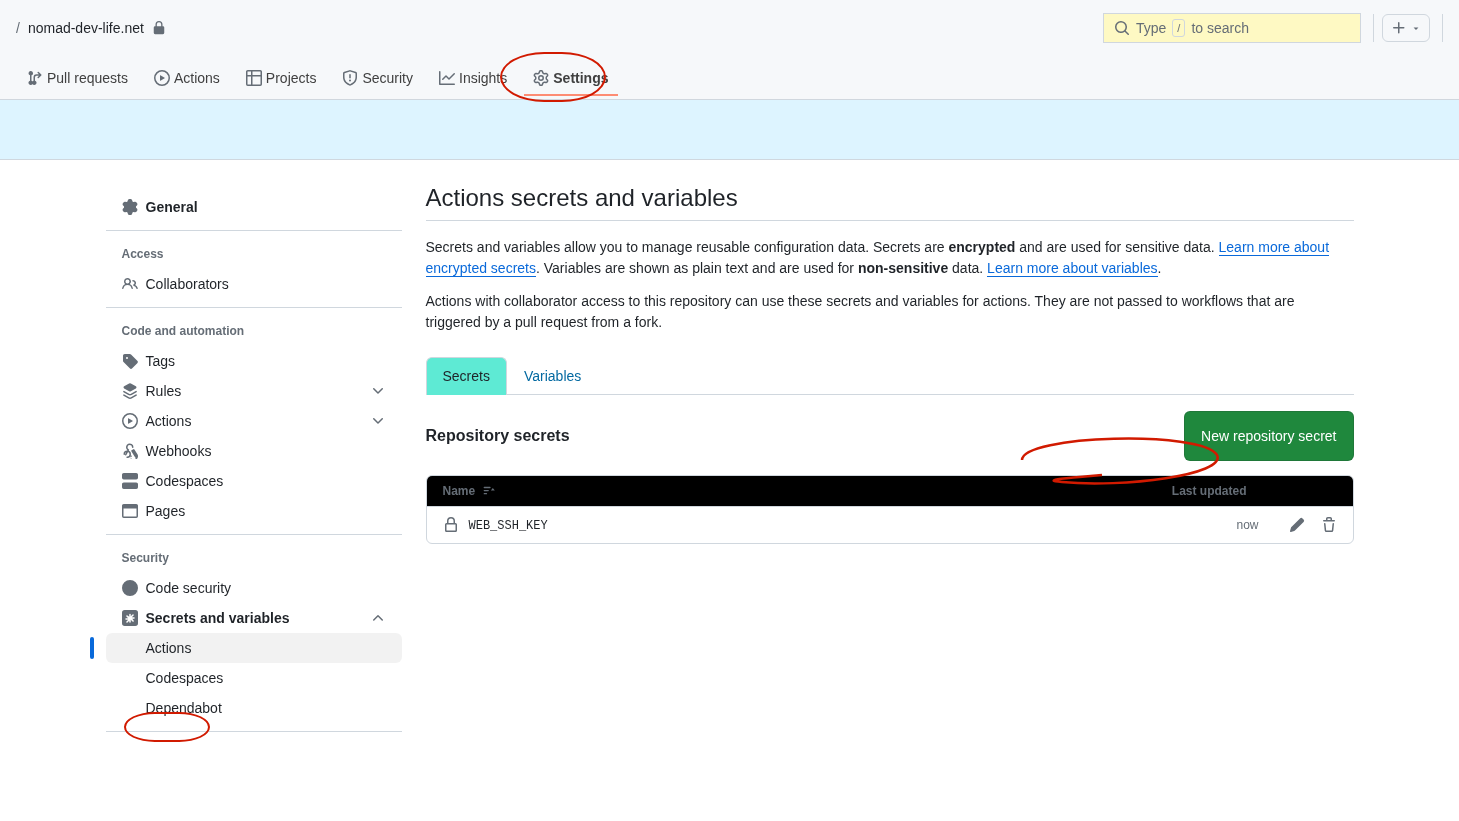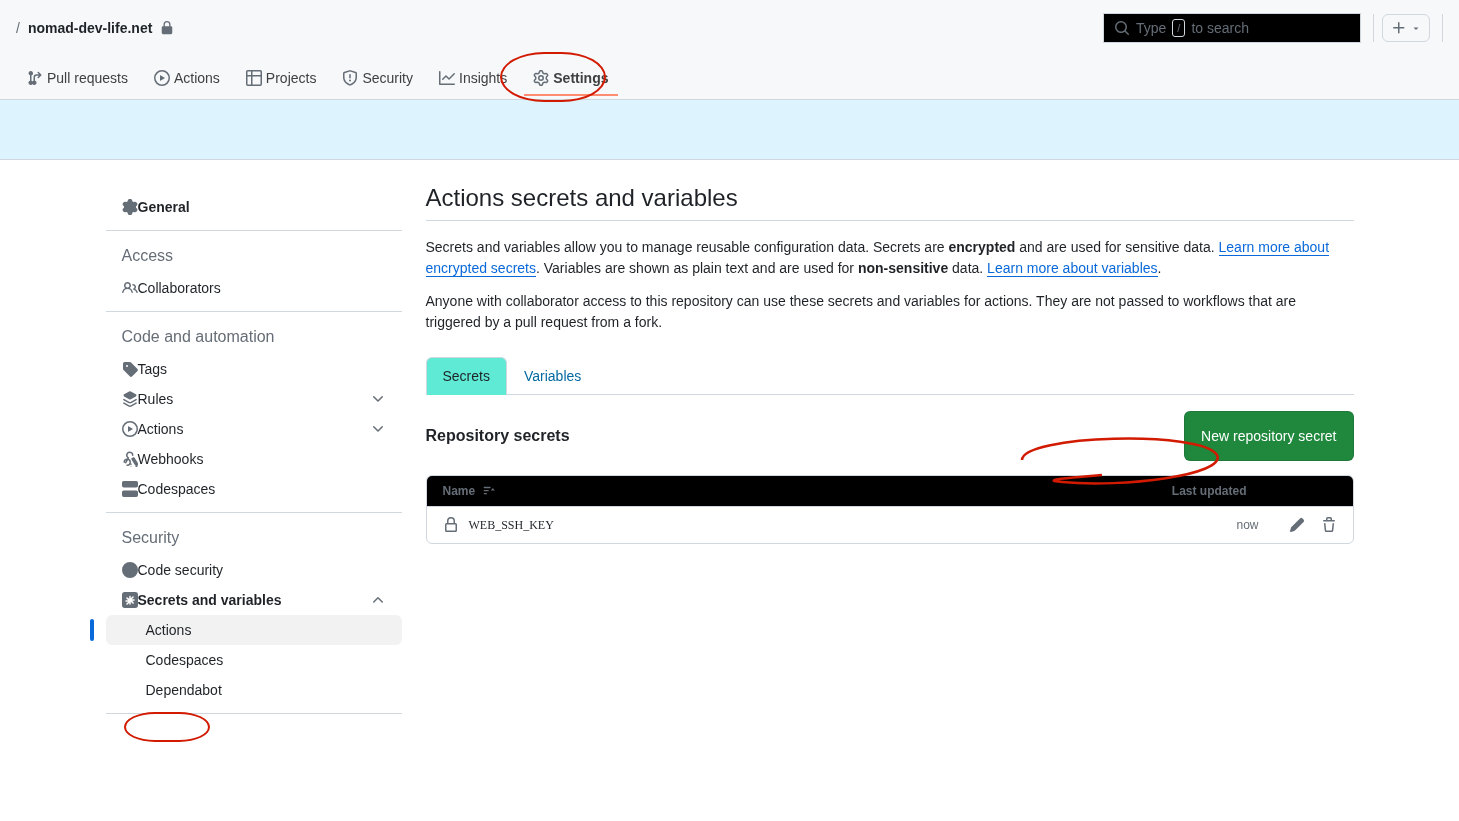--- a/index.html
+++ b/index.html
@@ -1,42 +1,42 @@
 <!DOCTYPE html>
 <html><head>
 <meta charset="utf-8">
 <style>
 * { box-sizing: border-box; margin: 0; padding: 0; }
 body { font-family: -apple-system, BlinkMacSystemFont, "Segoe UI", Helvetica, Arial, sans-serif; color: #1f2328; font-size: 14px; background: #fff; }
 a { color: #0969da; text-decoration: none; }
 
 .topbar { height: 56px; background: #f6f8fa; display: flex; align-items: center; justify-content: space-between; padding: 0 16px; }
 .topbar-left { display: flex; align-items: center; gap: 8px; }
-.repo-name { font-size: 14px; color: #1f2328; font-weight: bold; }
+.repo-name { font-size: 14px; color: #1f2328; }
 .topbar-right { display: flex; align-items: center; gap: 8px; }
-.search-box { display: flex; align-items: center; gap: 6px; border: 1px solid #d0d7de; border-radius: 0; padding: 5px 10px; width: 258px; color: #656d76; background: #000000; }
+.search-box { display: flex; align-items: center; gap: 6px; border: 1px solid #d0d7de; border-radius: 0; padding: 5px 10px; width: 258px; color: #656d76; background: #fef9c3; }
 .kbd { border: 1px solid #d0d7de; border-radius: 3px; padding: 0 4px; font-size: 11px; line-height: 16px; }
 .new-btn { display: flex; align-items: center; gap: 4px; border: 1px solid #d0d7de; border-radius: 6px; padding: 5px 8px; background: #f6f8fa; cursor: pointer; }
 .new-btn svg { fill: #656d76; }
 .divider-right { width: 1px; height: 28px; background: #d0d7de; margin-left: 4px; }
 
 .repo-tabs { display: flex; align-items: center; gap: 4px; border-bottom: 1px solid #d0d7de; background: #f6f8fa; padding: 0 16px; height: 44px; }
 .repo-tab { display: flex; align-items: flex-start; gap: 4px; padding: 8px 10px; color: #404040; border: 1px solid transparent; border-radius: 6px; cursor: pointer; }
 .repo-tab.selected { font-weight: 600; }
 .repo-tab-wrap { position: relative; }
 .repo-tab-wrap.selected::after { content: ""; position: absolute; left: 2px; right: 2px; bottom: -1px; height: 2px; background: #fd8c73; }
 .tab-icon { fill: #656d76; }
 
 .banner { background: #ddf4ff; height: 60px; border-bottom: 1px solid #d0d7de; }
 
 .body-wrap { display: flex; max-width: 1280px; margin: 0 auto; padding: 24px 16px; gap: 24px; }
 .sidebar { width: 296px; flex-shrink: 0; }
 .side-section { border-bottom: 1px solid #d0d7de; padding: 8px 0; }
-.side-heading { color: #656d76; font-size: 16px; font-weight: 400; padding: 8px 16px; }
-.side-item { display: flex; align-items: center; gap: 0; padding: 7px 16px; border-radius: 6px; color: #1f2328; cursor: pointer; position: relative; }
+.side-heading { color: #656d76; font-size: 12px; font-weight: 700; padding: 8px 16px; }
+.side-item { display: flex; align-items: center; gap: 8px; padding: 7px 16px; border-radius: 6px; color: #1f2328; cursor: pointer; position: relative; }
 .side-item.bold { font-weight: 600; }
 .side-item .chev { margin-left: auto; fill: #656d76; }
 .side-item-icon { fill: #656d76; flex-shrink: 0; }
 .side-subitems .side-item { padding-left: 40px; }
 .side-item.active { background: rgba(0,0,0,0.05); }
 .side-item.active::before { content: ""; position: absolute; left: -16px; top: 4px; bottom: 4px; width: 4px; background: #0969da; border-radius: 2px; }
 
 .main { flex: 1; min-width: 0; }
 .main h1 { font-size: 24px; font-weight: 400; margin-bottom: 8px; }
 .main-hr { border: none; border-bottom: 1px solid #d0d7de; margin-bottom: 16px; }
@@ -49,21 +49,21 @@
 
 .section-head { display: flex; justify-content: space-between; align-items: center; margin-bottom: 14px; }
 .section-head h2 { font-size: 16px; font-weight: 700; }
 .btn-primary { background: #1f883d; color: #fff; border: 1px solid rgba(31,35,40,0.15); border-radius: 6px; padding: 16px 16px; font-size: 14px; font-weight: 500; cursor: pointer; }
 
 .secrets-table { border: 1px solid #d0d7de; border-radius: 6px; overflow: hidden; }
 .tbl-head { display: flex; background: #000000; padding: 8px 16px; color: #656d76; font-size: 12px; font-weight: 600; border-bottom: 1px solid #d0d7de; }
 .tbl-head .col-name { display: flex; align-items: center; gap: 6px; }
 .tbl-head .col-updated { margin-left: auto; padding-right: 90px; }
 .tbl-row { display: flex; align-items: center; padding: 10px 16px; }
-.tbl-row .name { display: flex; align-items: center; gap: 10px; font-family: Liberation Serif, serif; font-size: 12px; }
+.tbl-row .name { display: flex; align-items: flex-end; gap: 10px; font-family: Liberation Mono, monospace; font-size: 12px; }
 .tbl-row .updated { margin-left: auto; color: #656d76; font-size: 12px; }
 .row-actions { display: flex; gap: 16px; margin-left: 30px; }
 .row-actions svg { fill: #656d76; cursor: pointer; }
 
 .annot { position: absolute; border: 2.5px solid #d11a00; border-radius: 50%; pointer-events: none; z-index: 5; }
 .annot-settings { left: 500px; top: 52px; width: 106px; height: 50px; border-radius: 50% / 60%; }
 .annot-actions { left: 124px; top: 712px; width: 86px; height: 30px; border-radius: 50% / 70%; }
 .annot-newsecret { position: absolute; left: 1002px; top: 430px; width: 224px; height: 58px; pointer-events: none; z-index: 5; }
 .annot-newsecret svg { width: 100%; height: 100%; }
 
@@ -208,20 +208,26 @@
           <svg class="side-item-icon" width="16" height="16" viewBox="0 0 16 16">
             <path d="M5.5 4.25a2.25 2.25 0 0 1 4.5 0 .75.75 0 0 0 1.5 0 3.75 3.75 0 1 0-6.14 2.889l-2.272 4.258a.75.75 0 0 0 1.324.706L7 7.25a.75.75 0 0 0-.309-1.015A2.25 2.25 0 0 1 5.5 4.25Zm4.079 2.897a.75.75 0 0 0-.256 1.03l3.221 5.292A2.25 2.25 0 1 1 10 13.25a.75.75 0 0 0-1.5 0 3.75 3.75 0 1 0 6.623-2.411L12.41 6.404a.75.75 0 0 0-1.03-.256ZM3 11.25a2.25 2.25 0 1 1 2.148 2.248.75.75 0 1 0-.06 1.498A3.75 3.75 0 1 0 1.5 11.25a.75.75 0 0 0 1.5 0Z"></path>
           </svg>
           <span>Webhooks</span>
         </div>
       <div class="side-item">
           <svg class="side-item-icon" width="16" height="16" viewBox="0 0 16 16">
             <path d="M0 11.25c0-.966.784-1.75 1.75-1.75h12.5c.966 0 1.75.784 1.75 1.75v3A1.75 1.75 0 0 1 14.25 16H1.75A1.75 1.75 0 0 1 0 14.25Zm0-9.5C0 .784.784 0 1.75 0h12.5C15.216 0 16 .784 16 1.75v3A1.75 1.75 0 0 1 14.25 6.5H1.75A1.75 1.75 0 0 1 0 4.75Z"></path>
           </svg>
           <span>Codespaces</span>
+        </div>
+      <div class="side-item">
+          <svg class="side-item-icon" width="16" height="16" viewBox="0 0 16 16">
+            <path d="M0 2.75C0 1.784.784 1 1.75 1h12.5c.966 0 1.75.784 1.75 1.75v10.5A1.75 1.75 0 0 1 14.25 15H1.75A1.75 1.75 0 0 1 0 13.25Zm1.5 2.75v7.75c0 .138.112.25.25.25h12.5a.25.25 0 0 0 .25-.25V5.5Z"></path>
+          </svg>
+          <span>Pages</span>
         </div>
     </div>
 
     <div class="side-section">
       <div class="side-heading">Security</div>
       <div class="side-item">
           <svg class="side-item-icon" width="16" height="16" viewBox="0 0 16 16">
             <path d="M8 16A8 8 0 1 1 8 0a8 8 0 0 1 0 16Zm-1.5-8a1.5 1.5 0 1 0 3 0 1.5 1.5 0 0 0-3 0Zm1.5 3a3 3 0 1 1 2.236-4.998l2.032-2.033a.75.75 0 0 1 1.061 1.06l-2.033 2.034A3 3 0 0 1 8 11Z"></path>
           </svg>
           <span>Code security</span>
@@ -248,21 +254,21 @@
       </div>
     </div>
   </div>
 
   <div class="main">
     <h1>Actions secrets and variables</h1>
     <hr class="main-hr">
     <p class="desc">
       <span>Secrets and variables allow you to manage reusable configuration data. Secrets are </span><strong>encrypted</strong><span> and are used for sensitive data. </span><a class="link">Learn more about encrypted secrets</a><span>. Variables are shown as plain text and are used for </span><strong>non-sensitive</strong><span> data. </span><a class="link">Learn more about variables</a><span>.</span>
     </p>
-    <p class="desc">Anyone with collaborator access to this repository can use these secrets and variables for actions. They are not passed to workflows that are triggered by a pull request from a fork.</p>
+    <p class="desc">Actions with collaborator access to this repository can use these secrets and variables for actions. They are not passed to workflows that are triggered by a pull request from a fork.</p>
 
     <div class="tabnav">
       <div class="tabnav-tab selected">Secrets</div>
       <div class="tabnav-tab">Variables</div>
     </div>
 
     <div class="section-head">
       <h2>Repository secrets</h2>
       <button class="btn-primary">New repository secret</button>
     </div>

